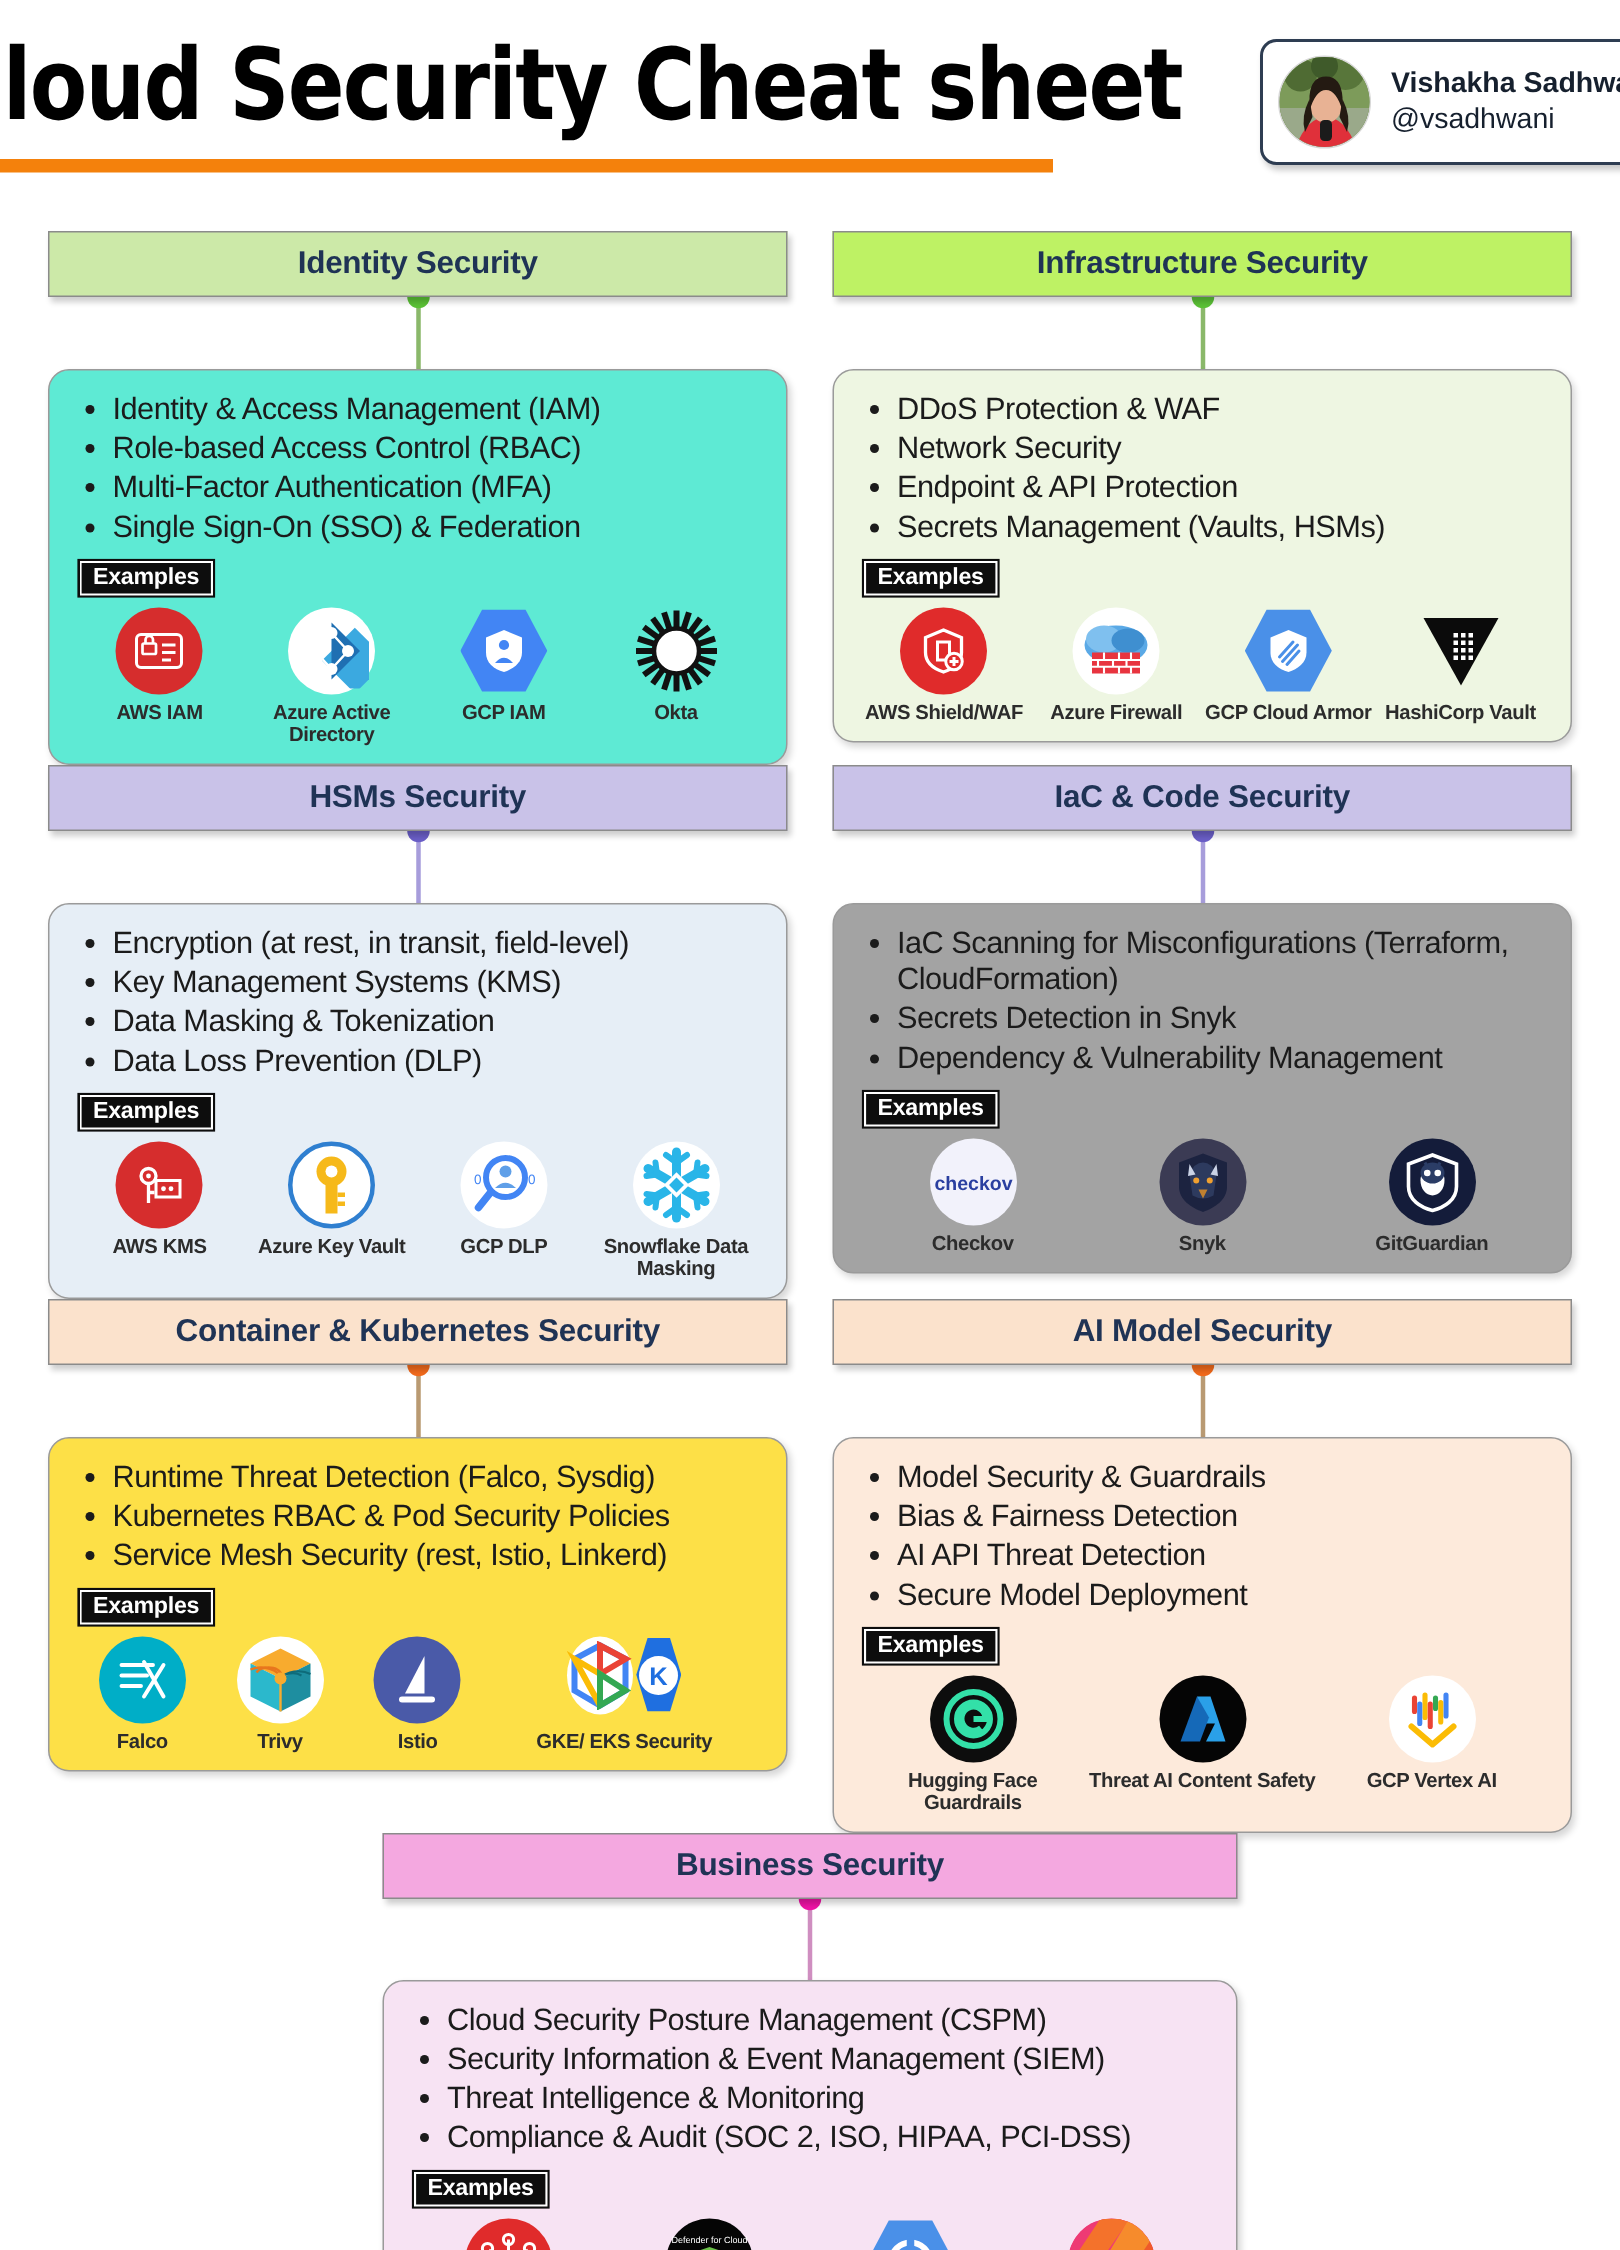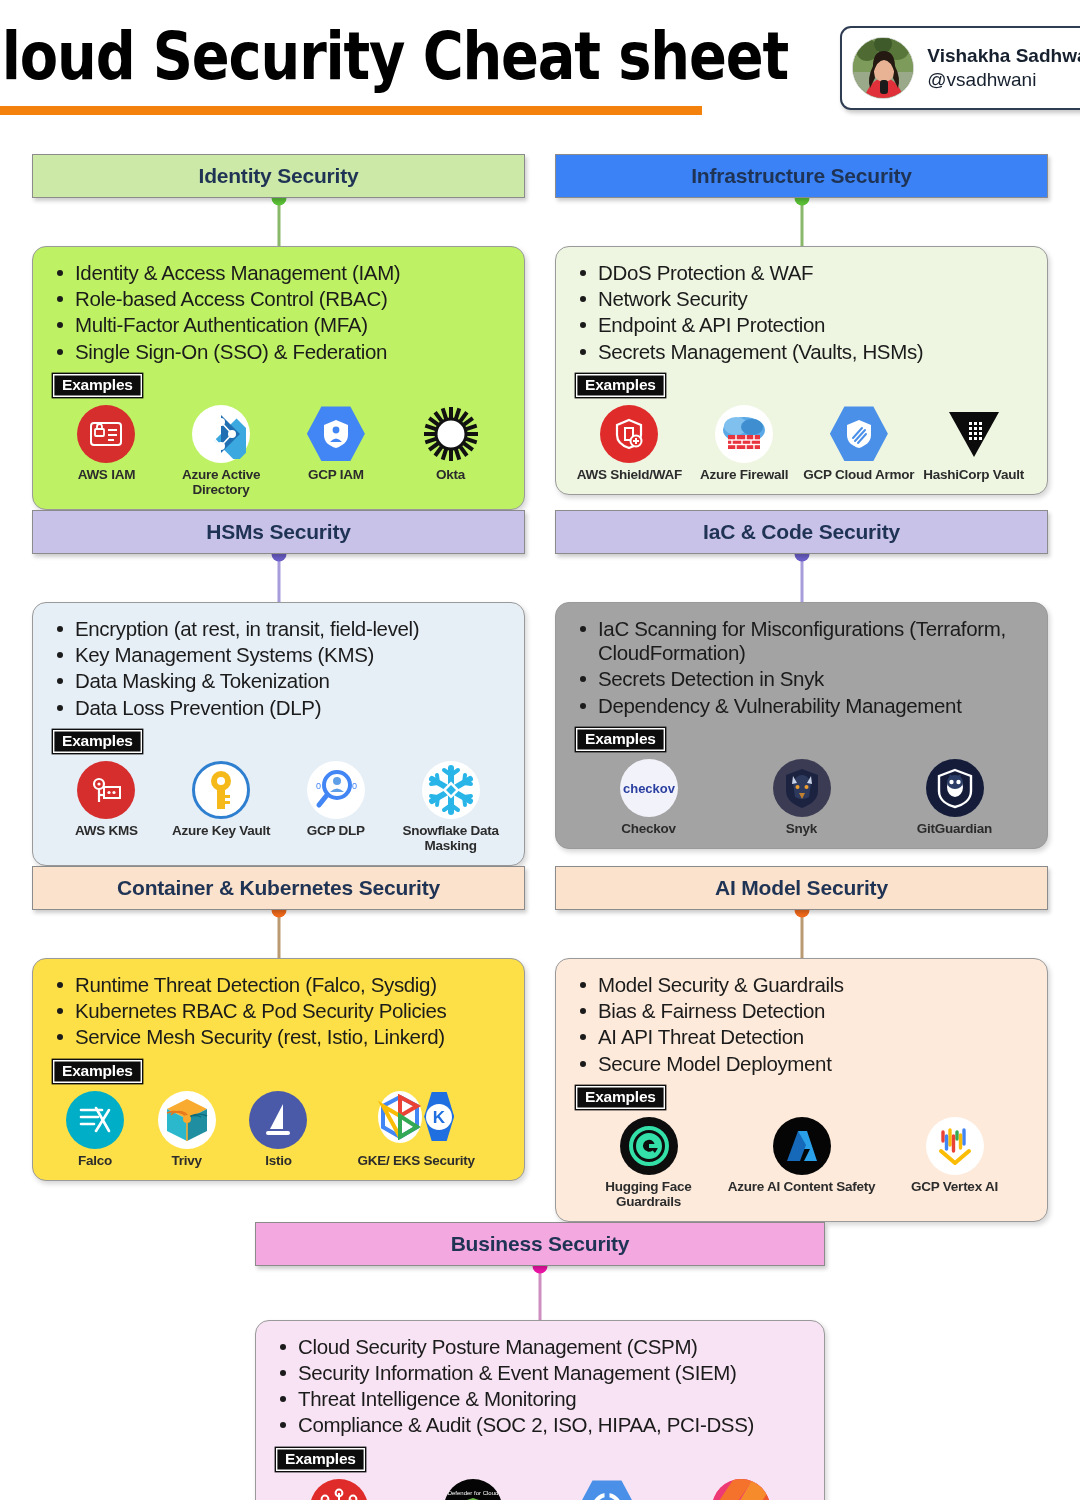--- a/index.html
+++ b/index.html
@@ -214,21 +214,21 @@
   <div class="row">
     <div class="col" id="sec-0">
         <div class="sec-head" style="background:#cce9a8">
        <span class="sec-head-label">Identity Security</span>
      </div>
      <div class="connector">
        <div class="conn-line" style="background:#8ab86a;height:48px"></div>
        <div class="conn-dot" style="background:#5bc236"></div>
      </div>
      <div style="height:48px"></div>
-     <div class="card" style="background:#bef264">
+     <div class="card" style="background:#5eead4">
        <ul class="bullets">
             <li>Identity &amp; Access Management (IAM)</li>
             <li>Role-based Access Control (RBAC)</li>
             <li>Multi-Factor Authentication (MFA)</li>
             <li>Single Sign-On (SSO) &amp; Federation</li>
           </ul>
        <div><span class="examples-tag">Examples</span></div>
        <div class="tools">
             <div class="tool">
         <div class="glyph">
@@ -302,21 +302,21 @@
                     <circle cx="29" cy="29" r="15" fill="#fff" stroke="#111" stroke-width="3"></circle>
                   </svg>
                 </div>
               </div>
         <div class="cap">Okta</div>
       </div>
           </div>
      </div>
       </div>
     <div class="col" id="sec-1">
-        <div class="sec-head" style="background:#3b82f6">
+        <div class="sec-head" style="background:#bef264">
        <span class="sec-head-label">Infrastructure Security</span>
      </div>
      <div class="connector">
        <div class="conn-line" style="background:#8ab86a;height:48px"></div>
        <div class="conn-dot" style="background:#5bc236"></div>
      </div>
      <div style="height:48px"></div>
      <div class="card" style="background:#eef6e2">
        <ul class="bullets">
             <li>DDoS Protection &amp; WAF</li>
@@ -691,21 +691,21 @@
       </div>
             <div class="tool">
         <div class="glyph">
                 <div class="circ" style="background:#050505">
       <svg width="38" height="38" viewBox="0 0 38 38">
                     <path d="M15 4 H24 L34 34 H21 L27 22 L18 22 Z" fill="#2aa0e8"></path>
       <path d="M15 4 L4 34 H17 L23 18 Z" fill="#1569b8"></path>
                   </svg>
                 </div>
               </div>
-        <div class="cap">Azure AI Content Safety</div>
+        <div class="cap">Threat AI Content Safety</div>
       </div>
             <div class="tool">
         <div class="glyph">
                 <div class="circ wcirc">
       <svg width="46" height="46" viewBox="0 0 46 46">
       <g stroke-width="3.4" stroke-linecap="round">
       <line x1="11" y1="9" x2="11" y2="18" stroke="#ea4335"></line>
                       <line x1="18" y1="7" x2="18" y2="22" stroke="#fbbc05"></line>
       <line x1="25" y1="9" x2="25" y2="16" stroke="#34a853"></line>
                       <line x1="32" y1="7" x2="32" y2="21" stroke="#4285f4"></line>

